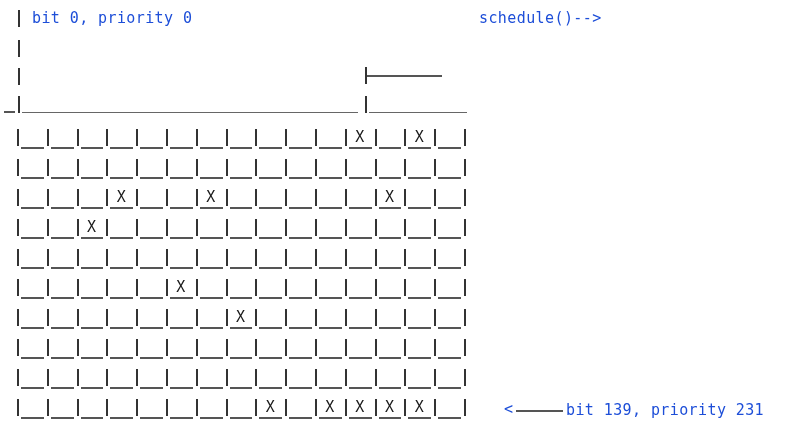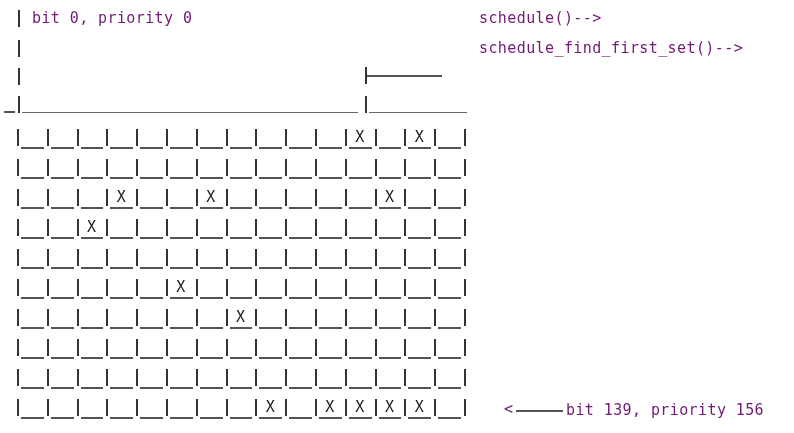--- a/index.html
+++ b/index.html
@@ -20,21 +20,21 @@
     height: 433px;
   }
 
   
   .txt {
     position: absolute;
     white-space: pre;
     font-size: 15px;
     line-height: 18px;
     letter-spacing: 0.4px;
-    color: #701a75;
+    color: #1d4ed8;
   }
 
   
   .vbar {
     position: absolute;
     width: 2px;
     background: #333;
   }
 
   
@@ -125,21 +125,20 @@
   <div class="vbar" style="left:18px; top:40px; height:17px;"></div>
   <div class="vbar" style="left:18px; top:68px; height:17px;"></div>
   <div class="vbar" style="left:18px; top:96px; height:17px;"></div>
 
   <div class="hrule" style="left:4px; top:111px; width:11px;"></div>
 
   <div class="txt" style="left:32px; top:9px;">bit 0, priority 0</div>
 
   <div class="txt" style="left:479px; top:9px;">schedule()--&gt;</div>
 
-  <div class="txt" style="left:479px; top:39px;">schedule_find_first_set()--&gt;</div>
 
   <div class="vbar" style="left:365px; top:67px; height:17px;"></div>
   <div class="leader" style="left:367px; top:75px; width:75px;"></div>
 
   <div class="vbar" style="left:365px; top:96px; height:17px;"></div>
 
   <div class="hrule thin" style="left:22px; top:112px; width:336px;"></div>
   <div class="hrule thin" style="left:369px; top:112px; width:98px;"></div>
 
   <div class="grid">
@@ -346,15 +345,15 @@
         <div class="cell">
           <span class="mark">X</span>
         </div>
         <div class="cell"></div>
         <div class="endbar"></div>
       </div>
     </div>
 
   <div class="txt" style="left:504px; top:400px;">&lt;</div>
   <div class="leader" style="left:516px; top:410px; width:47px;"></div>
-  <div class="txt" style="left:566px; top:401px;">bit 139, priority 156</div>
+  <div class="txt" style="left:566px; top:401px;">bit 139, priority 231</div>
 
 </div>
 
 </body></html>

